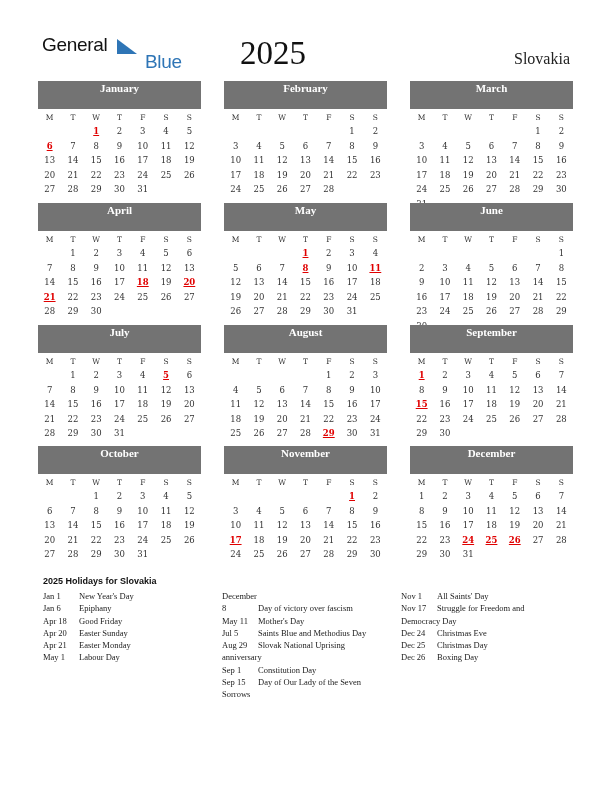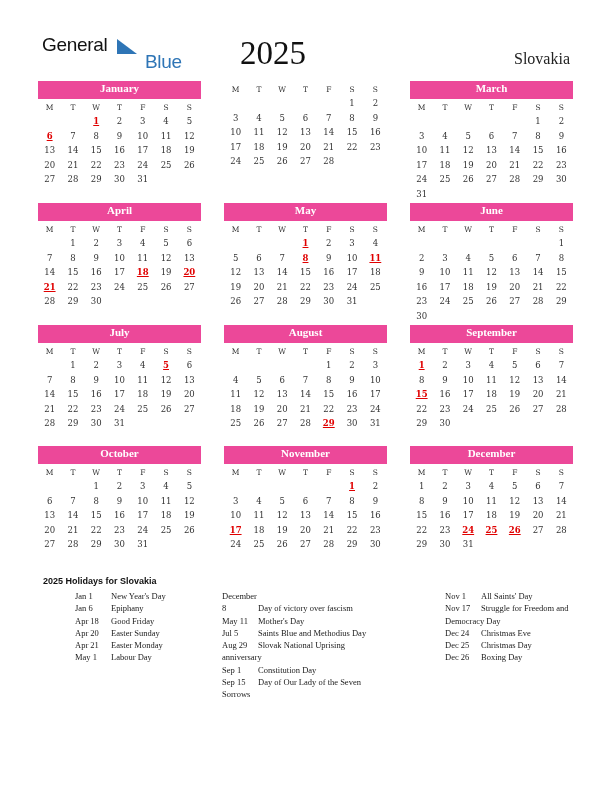--- a/index.html
+++ b/index.html
@@ -4,21 +4,21 @@
 <style>
   * { box-sizing: border-box; margin: 0; padding: 0; }
   body { width: 612px; height: 792px; background: #ffffff; position: relative; font-family: "DejaVu Serif", serif; color: #333; overflow: hidden; }
   .logo { position: absolute; left: 42px; top: 34px; width: 100px; height: 40px; }
   .logo .general { position: absolute; left: 0; top: 0; font-family: "Liberation Sans", sans-serif; font-size: 19px; color: #111; letter-spacing: -0.3px; text-align: center; }
   .logo .blue { position: absolute; left: 56px; top: 17px; font-family: "Liberation Sans", sans-serif; font-size: 19px; color: #2e75b6; letter-spacing: -0.3px; margin-left: 47px; }
   .logo .tri { position: absolute; left: 75px; top: 5px; width: 0; height: 0; border-left: 20px solid #2e75b6; border-top: 15px solid transparent; }
   .year { position: absolute; left: 240px; top: 35px; width: 132px; text-align: left; font-family: "Liberation Serif", serif; font-size: 33px; color: #111; }
   .country { position: absolute; left: 470px; top: 50px; width: 100px; text-align: right; font-family: "Liberation Serif", serif; font-size: 16px; color: #222; }
   .month { position: absolute; width: 163px; }
-  .month .mhead { height: 18px; background: #ec4899; color: #fff; font-family: "Liberation Serif", serif; font-weight: bold; font-size: 11px; line-height: 15px; text-align: center; }
+  .month .mhead { height: 28px; background: #737373; color: #fff; font-family: "Liberation Serif", serif; font-weight: bold; font-size: 11px; line-height: 15px; text-align: center; }
   .grid { display: grid; grid-template-columns: repeat(7, 1fr); }
   .grid div { height: 14.5px; line-height: 14.5px; font-size: 8.5px; text-align: center; font-family: "DejaVu Serif", serif; color: #333; }
   .grid .dow { font-size: 7.5px; color: #333; height: 15px; line-height: 17px; }
   .grid .hol { color: #e00000; font-weight: bold; text-decoration: underline; }
   .hol-title { position: absolute; left: 43px; top: 576px; font-family: "Liberation Sans", sans-serif; font-weight: bold; font-size: 9px; color: #111; }
   .hcol { position: absolute; top: 590px; font-family: "Liberation Serif", serif; font-size: 8.5px; color: #222; }
   .hrow { position: relative; line-height: 12.3px; }
   .hrow .d { display: inline-block; width: 36px; }
   .hrow .wrap { display: block; }
 </style>
@@ -73,20 +73,21 @@
         <div>25</div>
         <div>26</div>
         <div>27</div>
         <div>28</div>
         <div>29</div>
         <div>30</div>
         <div>31</div>
       </div>
     </div>
     <div class="month" style="left: 224px; top: 81px;">
+      <div class="mhead">February</div>
       <div class="grid">
         <div class="dow">M</div>
         <div class="dow">T</div>
         <div class="dow">W</div>
         <div class="dow">T</div>
         <div class="dow">F</div>
         <div class="dow">S</div>
         <div class="dow">S</div>
         <div></div>
         <div></div>
@@ -573,36 +574,36 @@
         <div>28</div>
         <div>29</div>
         <div>30</div>
         <div>31</div>
       </div>
     </div>
   </div>
 
 <div class="hol-title">2025 Holidays for Slovakia</div>
 <div id="hol-cols">
-    <div class="hcol" style="left: 43px; margin-left: 32px;">
+    <div class="hcol" style="left: 43px;">
       <div class="hrow"><span class="d">Jan 1</span><span>New Year's Day</span></div>
       <div class="hrow"><span class="d">Jan 6</span><span>Epiphany</span></div>
       <div class="hrow"><span class="d">Apr 18</span><span>Good Friday</span></div>
       <div class="hrow"><span class="d">Apr 20</span><span>Easter Sunday</span></div>
       <div class="hrow"><span class="d">Apr 21</span><span>Easter Monday</span></div>
       <div class="hrow"><span class="d">May 1</span><span>Labour Day</span></div>
     </div>
     <div class="hcol" style="left: 222px;">
       <div class="hrow"><span class="d">December 8</span><span>Day of victory over fascism</span></div>
       <div class="hrow"><span class="d">May 11</span><span>Mother's Day</span></div>
       <div class="hrow"><span class="d">Jul 5</span><span>Saints Blue and Methodius Day</span></div>
       <div class="hrow"><span class="d">Aug 29</span><span>Slovak National Uprising</span><span class="wrap">anniversary</span></div>
       <div class="hrow"><span class="d">Sep 1</span><span>Constitution Day</span></div>
       <div class="hrow"><span class="d">Sep 15</span><span>Day of Our Lady of the Seven</span><span class="wrap">Sorrows</span></div>
     </div>
-    <div class="hcol" style="left: 401px; margin-left: 44px;">
+    <div class="hcol" style="left: 401px;">
       <div class="hrow"><span class="d">Nov 1</span><span>All Saints' Day</span></div>
       <div class="hrow"><span class="d">Nov 17</span><span>Struggle for Freedom and</span><span class="wrap">Democracy Day</span></div>
       <div class="hrow"><span class="d">Dec 24</span><span>Christmas Eve</span></div>
       <div class="hrow"><span class="d">Dec 25</span><span>Christmas Day</span></div>
       <div class="hrow"><span class="d">Dec 26</span><span>Boxing Day</span></div>
     </div>
   </div>
 
 </body></html>

